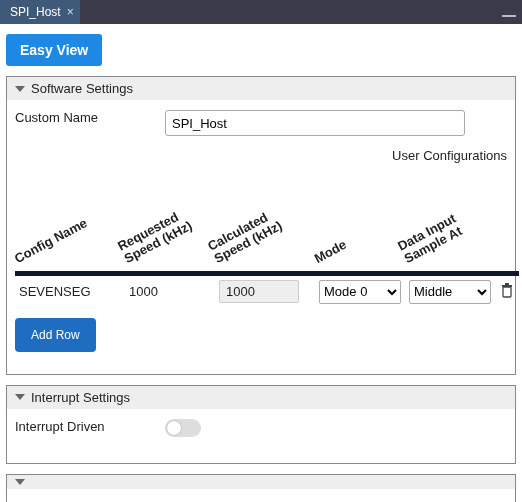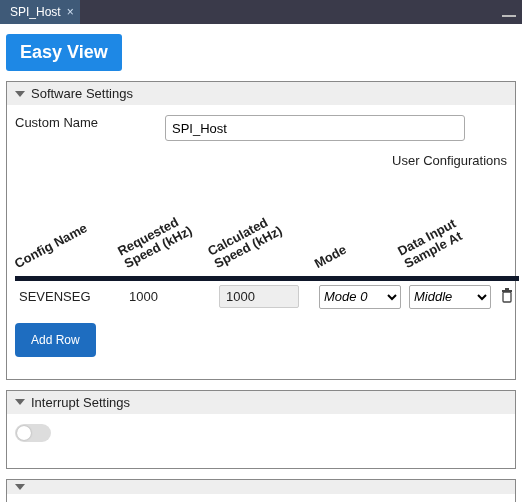--- a/index.html
+++ b/index.html
@@ -46,21 +46,21 @@
   .page {
     background: #fff;
     padding: 6px;
   }
   .btn-primary {
     background: #1e88e5;
     color: #fff;
     border: none;
     border-radius: 3px;
     padding: 8px 14px;
-    font-size: 18px;
+    font-size: 14px;
     font-weight: 600;
     cursor: pointer;
   }
   .btn-addrow {
     background: #1e6dc0;
     color: #fff;
     border: none;
     border-radius: 4px;
     padding: 10px 16px;
     font-size: 12px;
@@ -155,21 +155,20 @@
     display: inline-block;
     min-width: 80px;
   }
   .sel {
     width: 100%;
     border: 1px solid #aaa;
     border-radius: 2px;
     height: 24px;
     font-size: 13px;
     background: #fff;
-    font-style: italic;
   }
   .trash {
     cursor: pointer;
     color: #444;
     font-size: 15px;
     text-align: center;
   }
   .toggle {
     width: 36px; height: 18px;
     background: #ddd;
@@ -298,20 +297,21 @@
     </div>
   </div>
 
   <div class="section">
     <div class="section-header">
       <span class="chev"></span>
       <span>Interrupt Settings</span>
     </div>
     <div class="section-body">
       <div class="form-row">
+        <div class="form-label">Interrupt Driven</div>
         <div class="toggle">
           <div class="toggle-knob"></div>
         </div>
       </div>
     </div>
   </div>
 
   <div class="section" style="margin-bottom:2px;">
     <div class="section-header">
       <span class="chev"></span>

